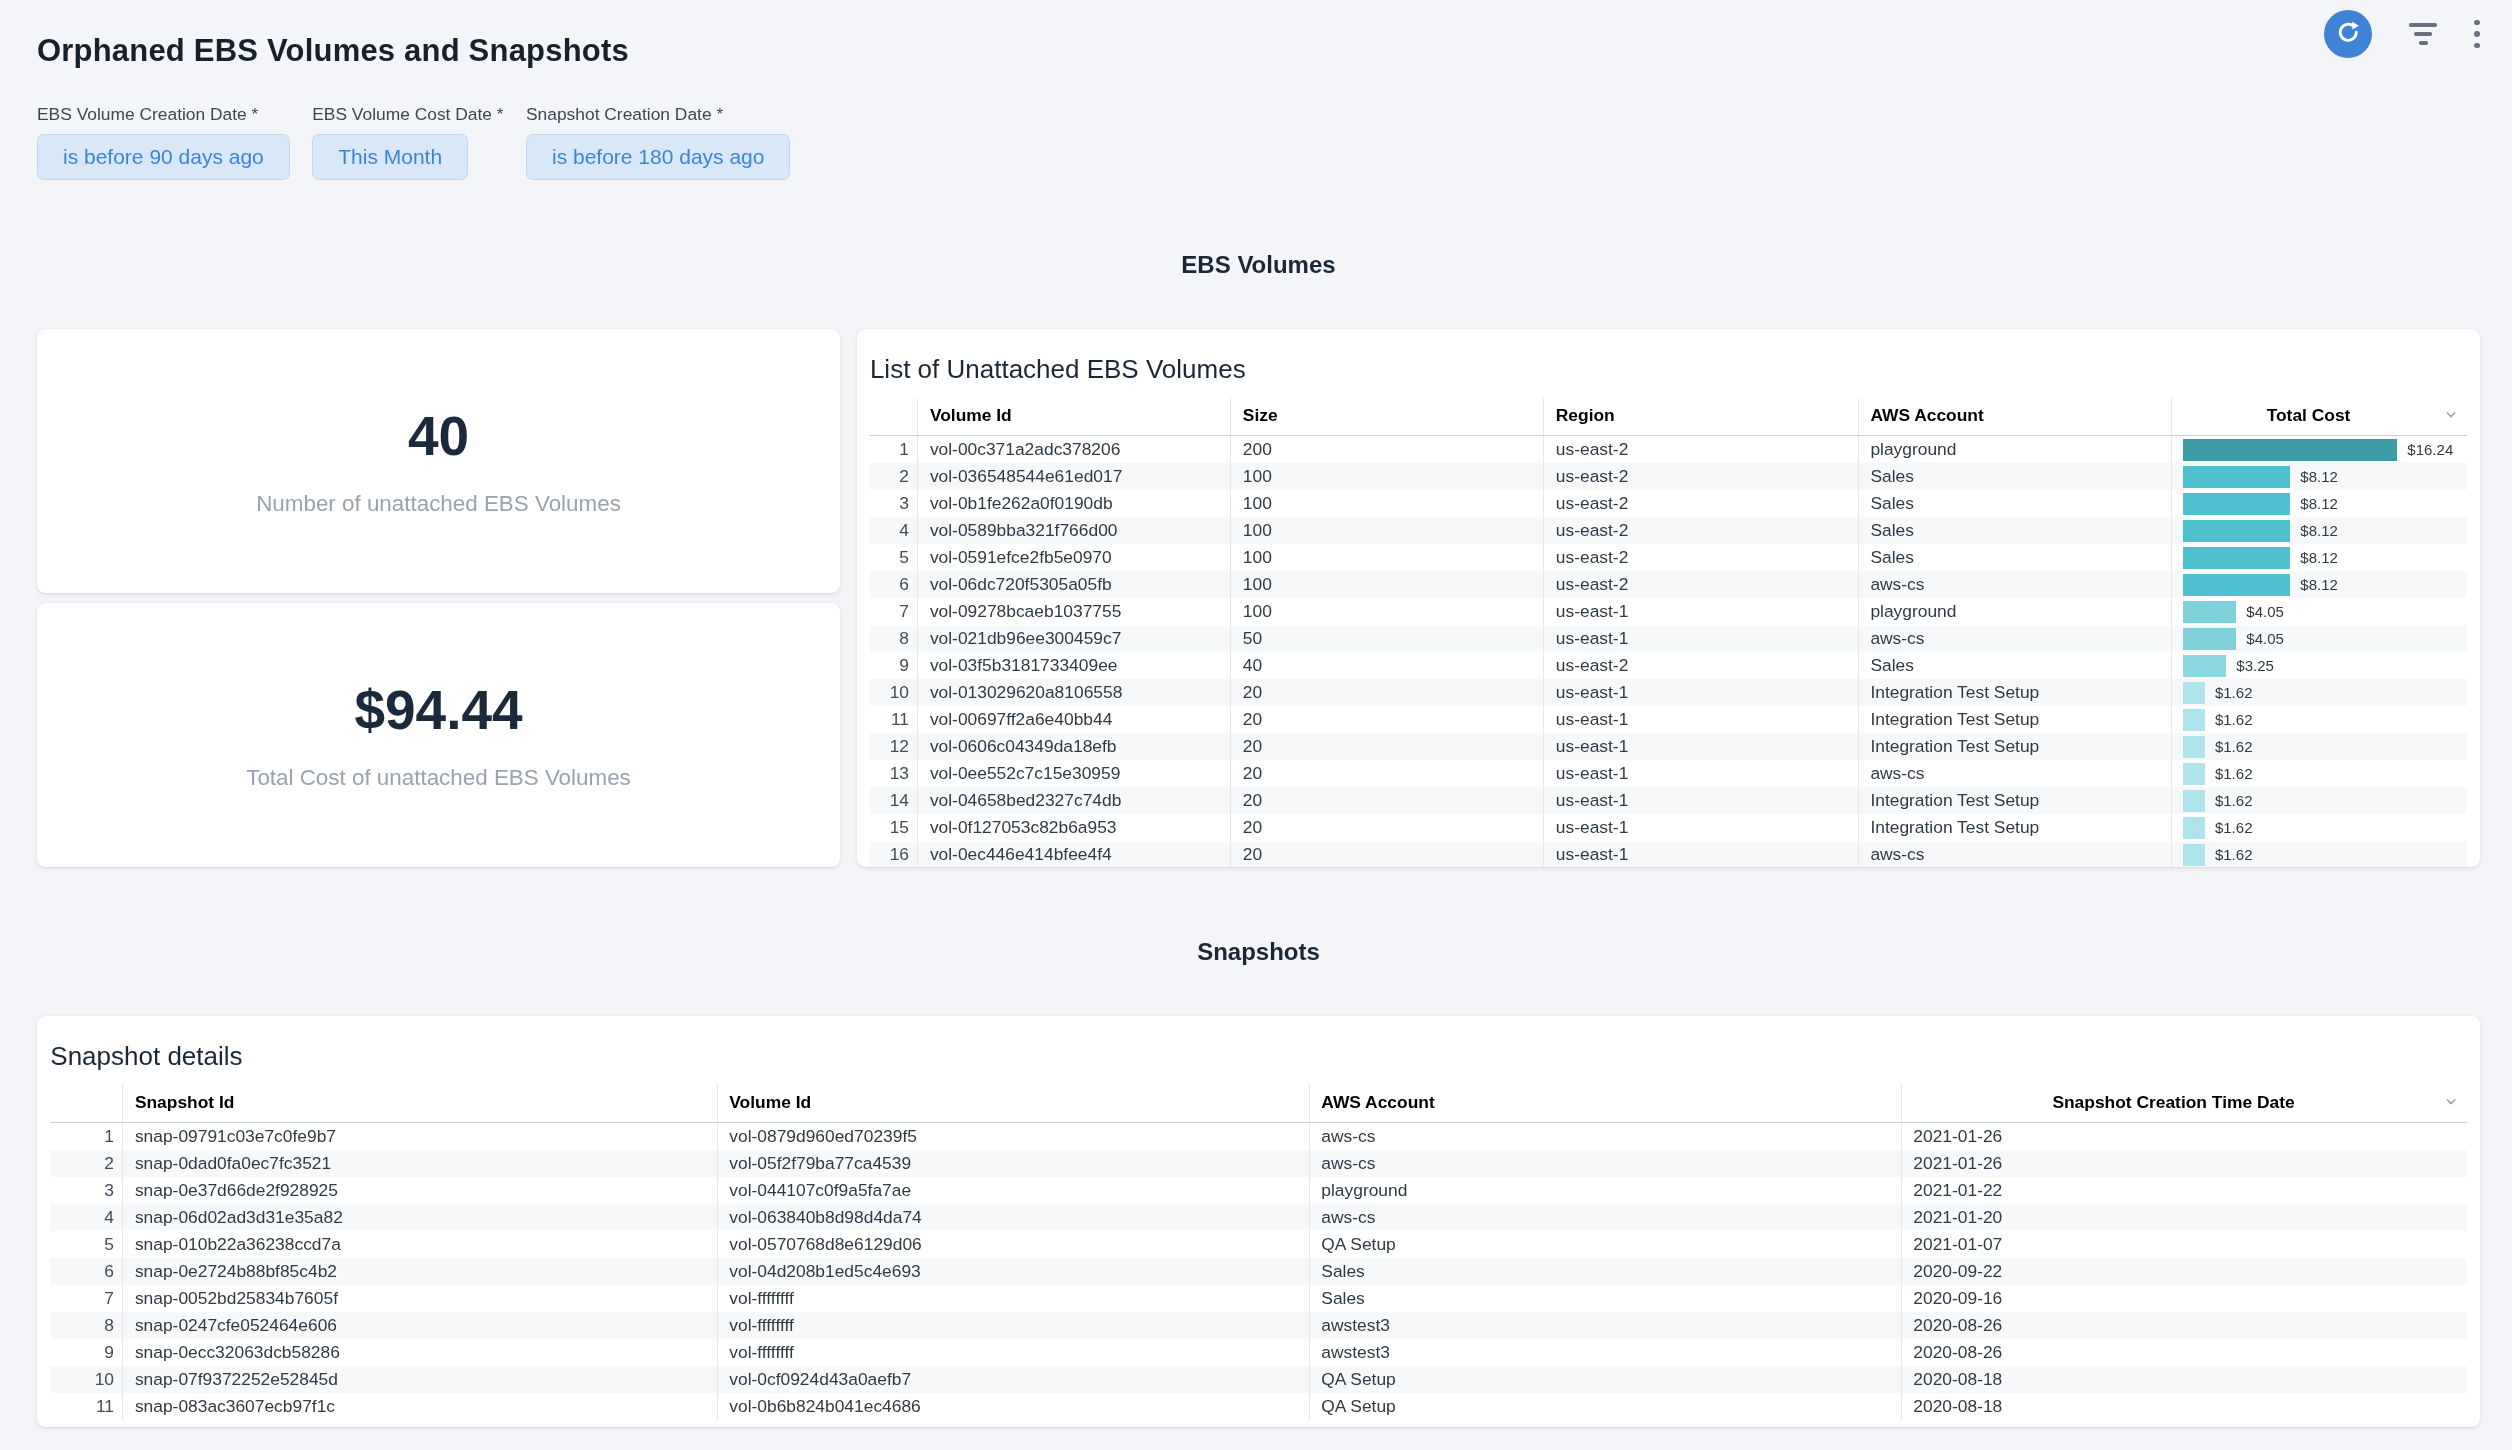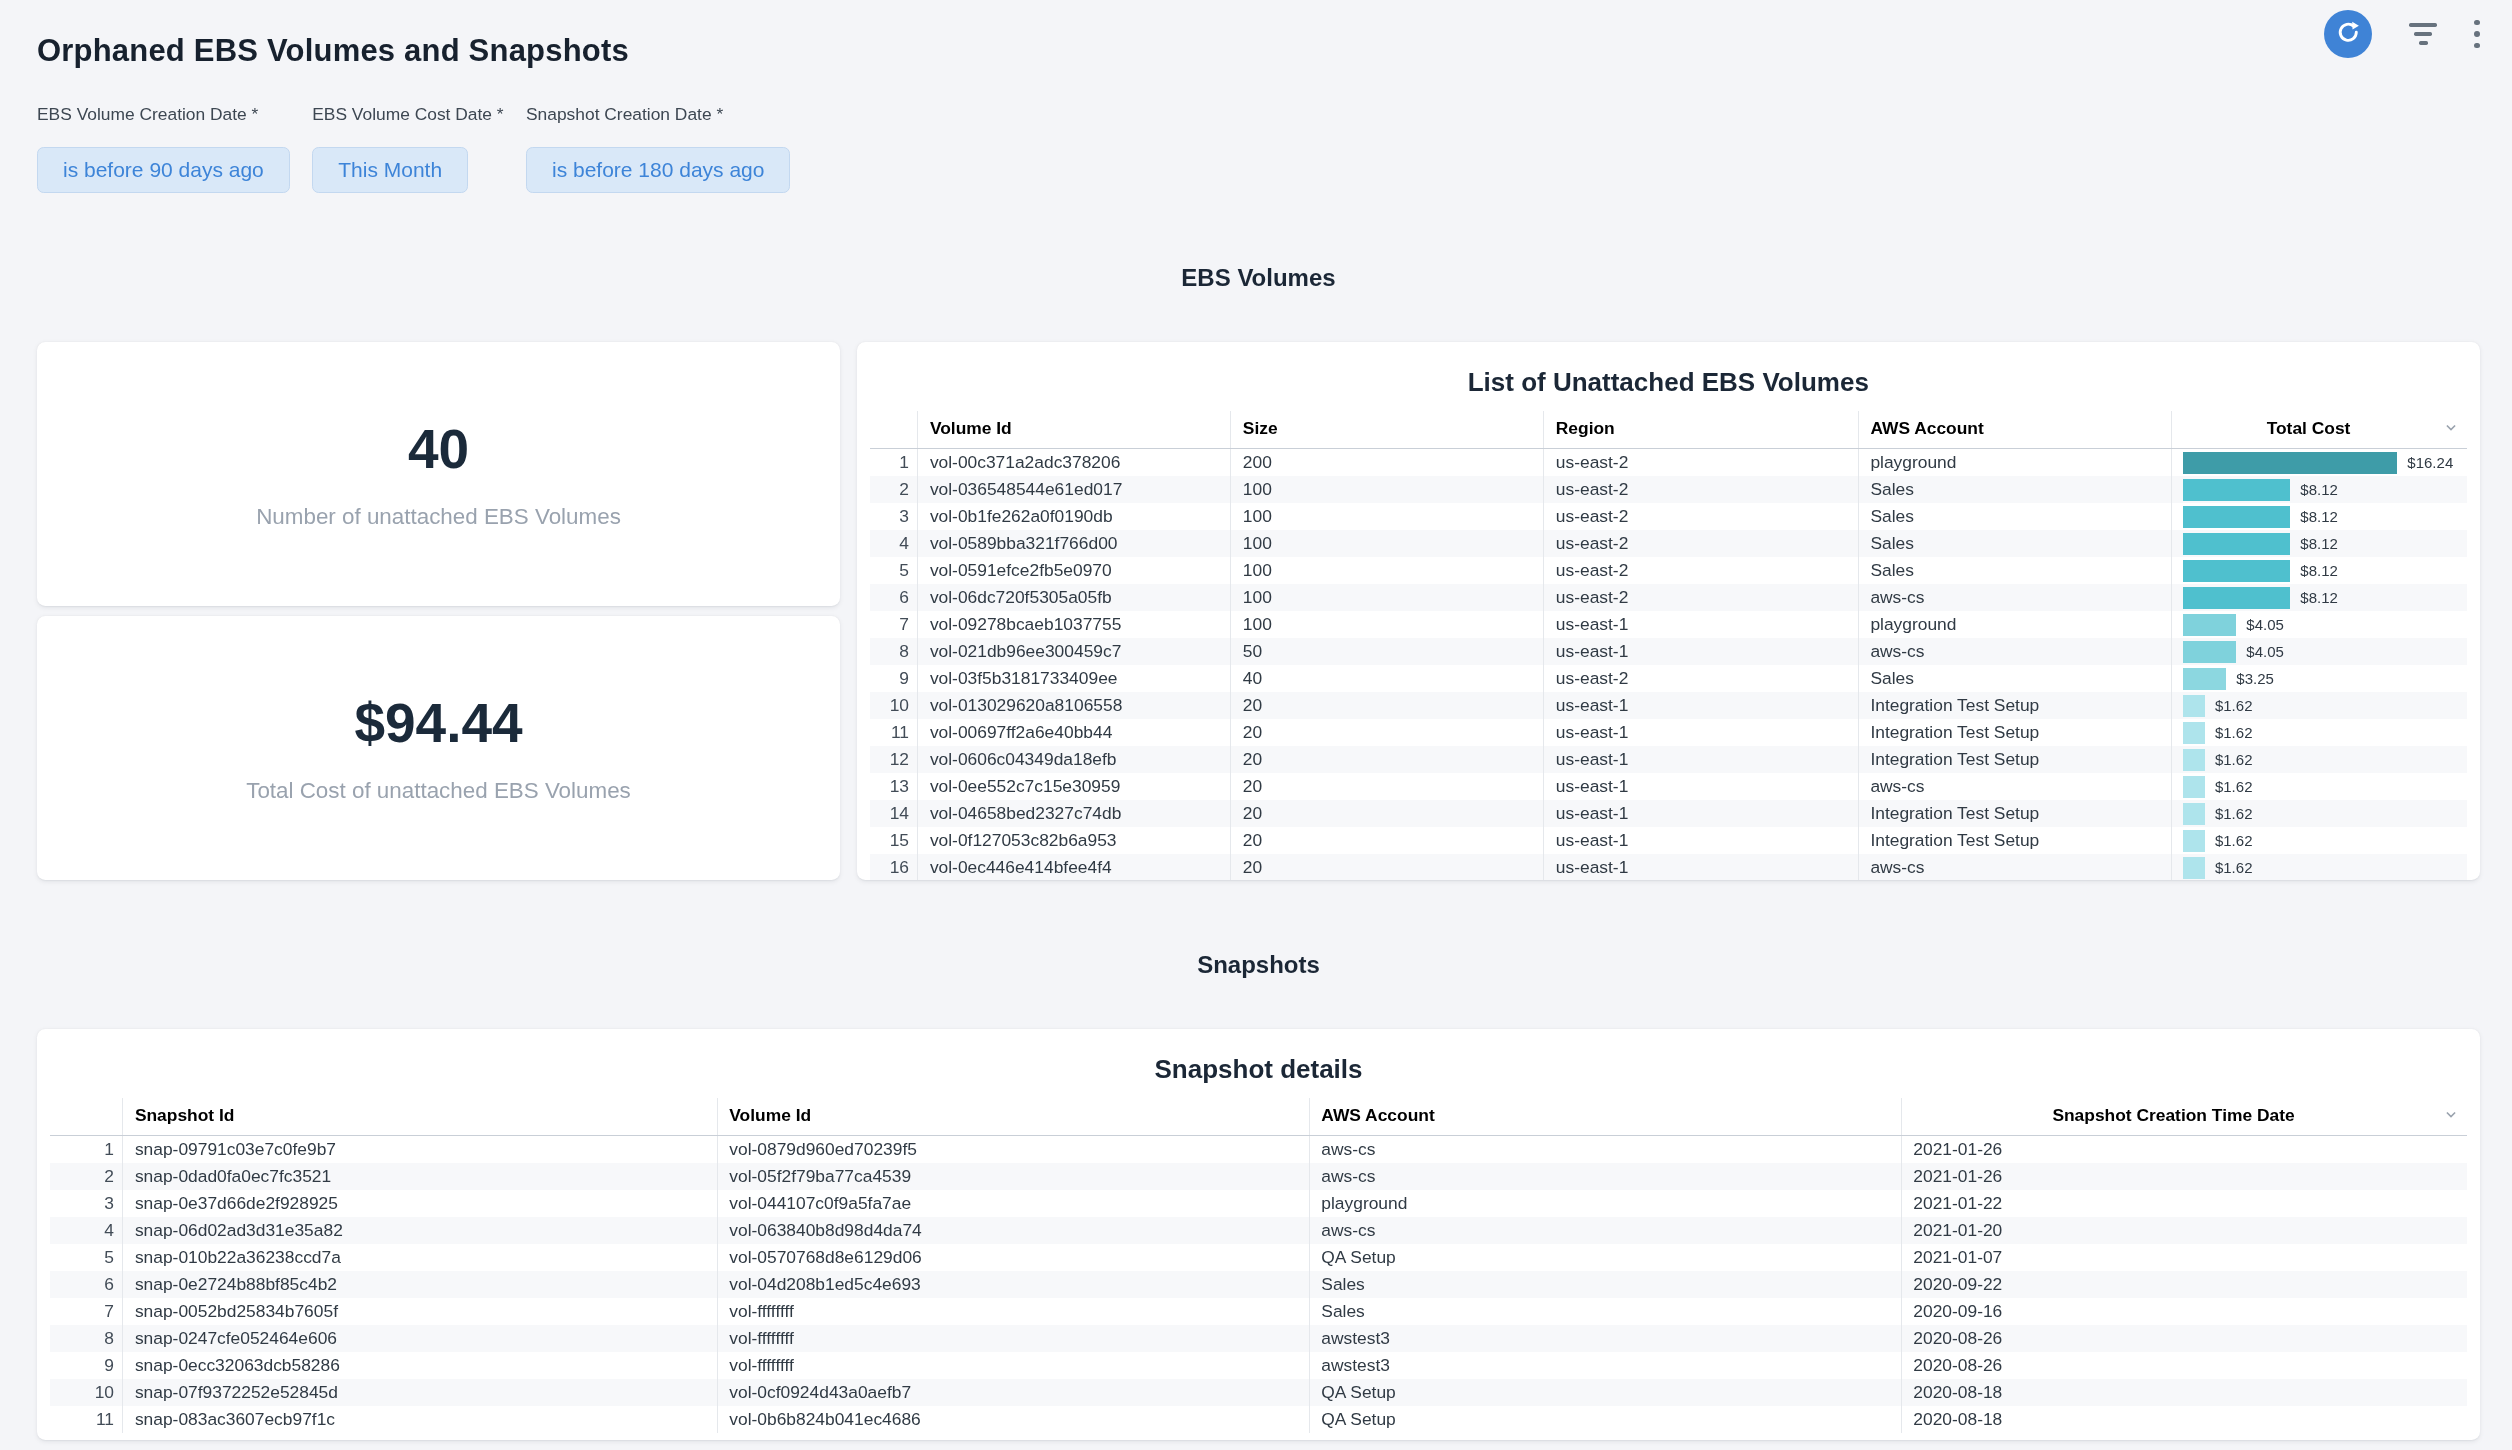--- a/index.html
+++ b/index.html
@@ -31,21 +31,21 @@
   .filter-glyph i { display: block; height: 3.3px; background: #67727e; border-radius: 1.7px; }
   .filter-glyph i:nth-child(1) { width: 28px; }
   .filter-glyph i:nth-child(2) { width: 18px; }
   .filter-glyph i:nth-child(3) { width: 9px; }
   .kebab-glyph { display: flex; flex-direction: column; gap: 5.8px; }
   .kebab-glyph i { width: 5.8px; height: 5.8px; border-radius: 50%; background: #67727e; display: block; }
 
   
   .filters { display: flex; margin-top: 35px; }
   .filter-block { display: flex; flex-direction: column; align-items: flex-start; margin-right: 22.4px; }
-  .filter-label { font-size: 17.4px; color: #3d4752; margin-bottom: 22px; white-space: nowrap; }
+  .filter-label { font-size: 17.4px; color: #3d4752; margin-bottom: 9px; white-space: nowrap; }
   .filter-chip {
     height: 46px; padding: 0 25px; border-radius: 6.6px;
     background: #d9e8f8; border: 0.8px solid #c3d8f0;
     font-size: 21px; color: #3d84d8; cursor: pointer;
     font-family: inherit; display: flex; align-items: center; white-space: nowrap;
   }
 
   
   .section-title { text-align: center; font-size: 24px; font-weight: 600; color: #1b2736; margin-top: 71px; }
   .cards-row { display: flex; gap: 16.6px; margin-top: 50px; }
@@ -55,21 +55,21 @@
   }
   .stat-col { width: 803px; height: 538px; display: flex; flex-direction: column; gap: 10px; }
   .stat-card { flex: 1; display: flex; flex-direction: column; align-items: center; justify-content: center; gap: 23px; }
   .stat-value { font-size: 55px; font-weight: 600; color: #1b2a3a; }
   .stat-label { font-size: 22.4px; color: #99a2ae; }
   .snap-stat-card { width: 803px; height: 411px; display: flex; flex-direction: column; align-items: center; justify-content: center; gap: 23px; }
 
   .table-card { flex: 1; padding: 13.3px 13.3px 0 13.3px; overflow: hidden; }
   .table-card.volumes { height: 538px; }
   .table-card.snapshots { height: 411px; }
-  .panel-title { text-align: center; font-size: 26px; font-weight: 700; color: #1b2736; margin: 11.6px 0 13.3px; }
+  .panel-title { font-size: 26px; font-weight: 400; color: #1b2736; margin: 11.6px 0 13.3px; }
 
   
   table { width: 100%; border-collapse: collapse; table-layout: fixed; }
   th {
     text-align: left; font-size: 17.4px; font-weight: 700; color: #000000;
     padding: 7.5px 11.6px 9px; border-bottom: 1.7px solid #c9cfd7;
     white-space: nowrap; position: relative; cursor: pointer;
   }
   td {
     font-size: 17.4px; color: #303a44; padding: 0 11.6px; height: 27px;

